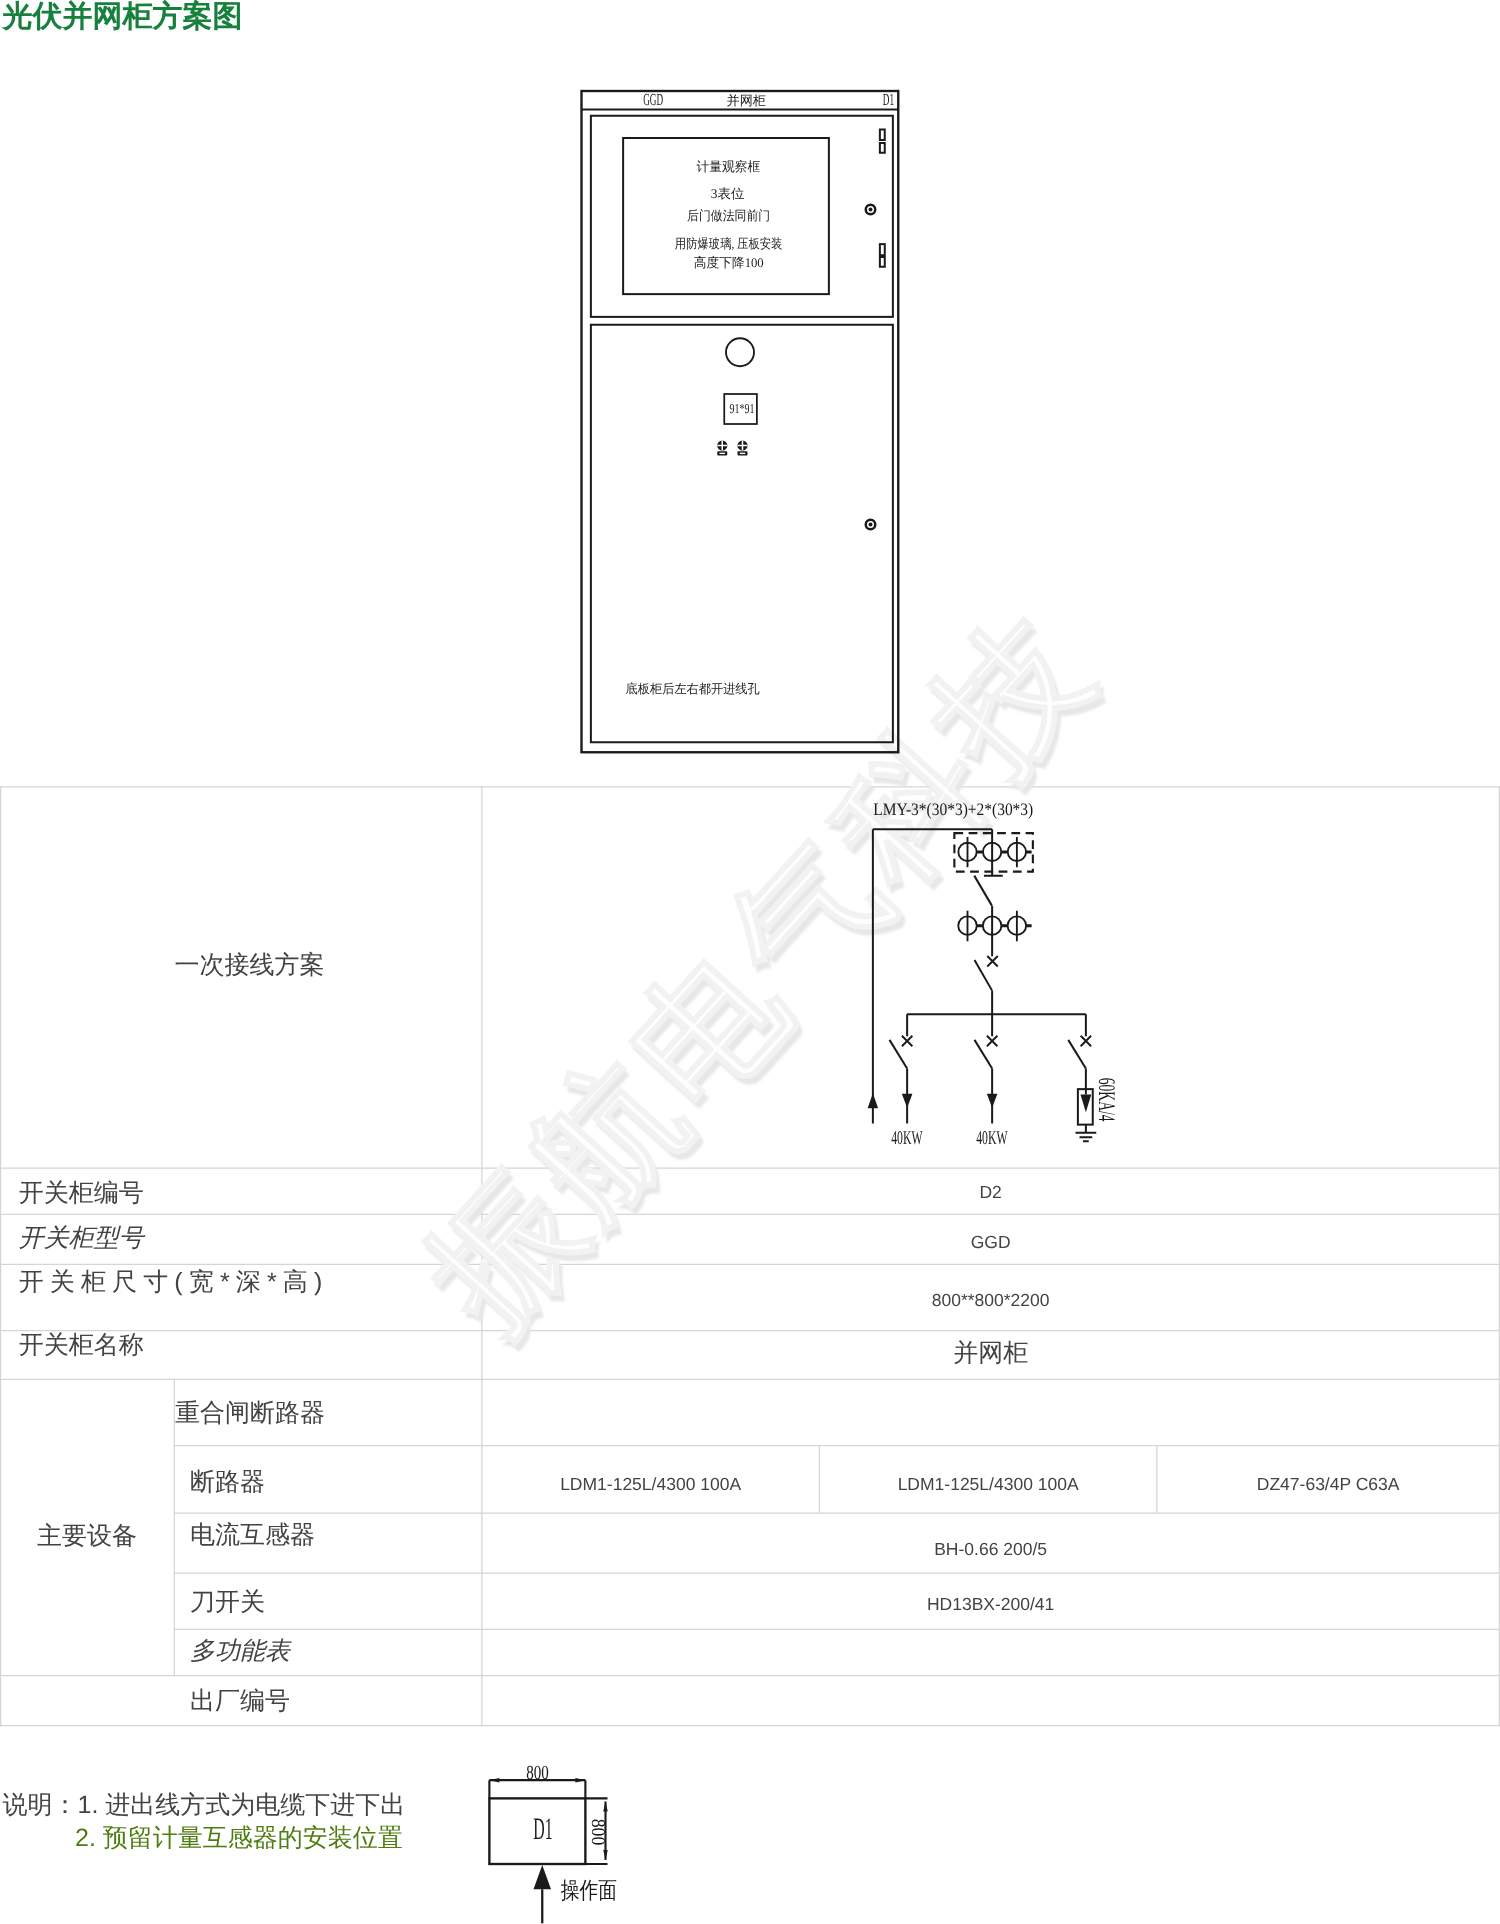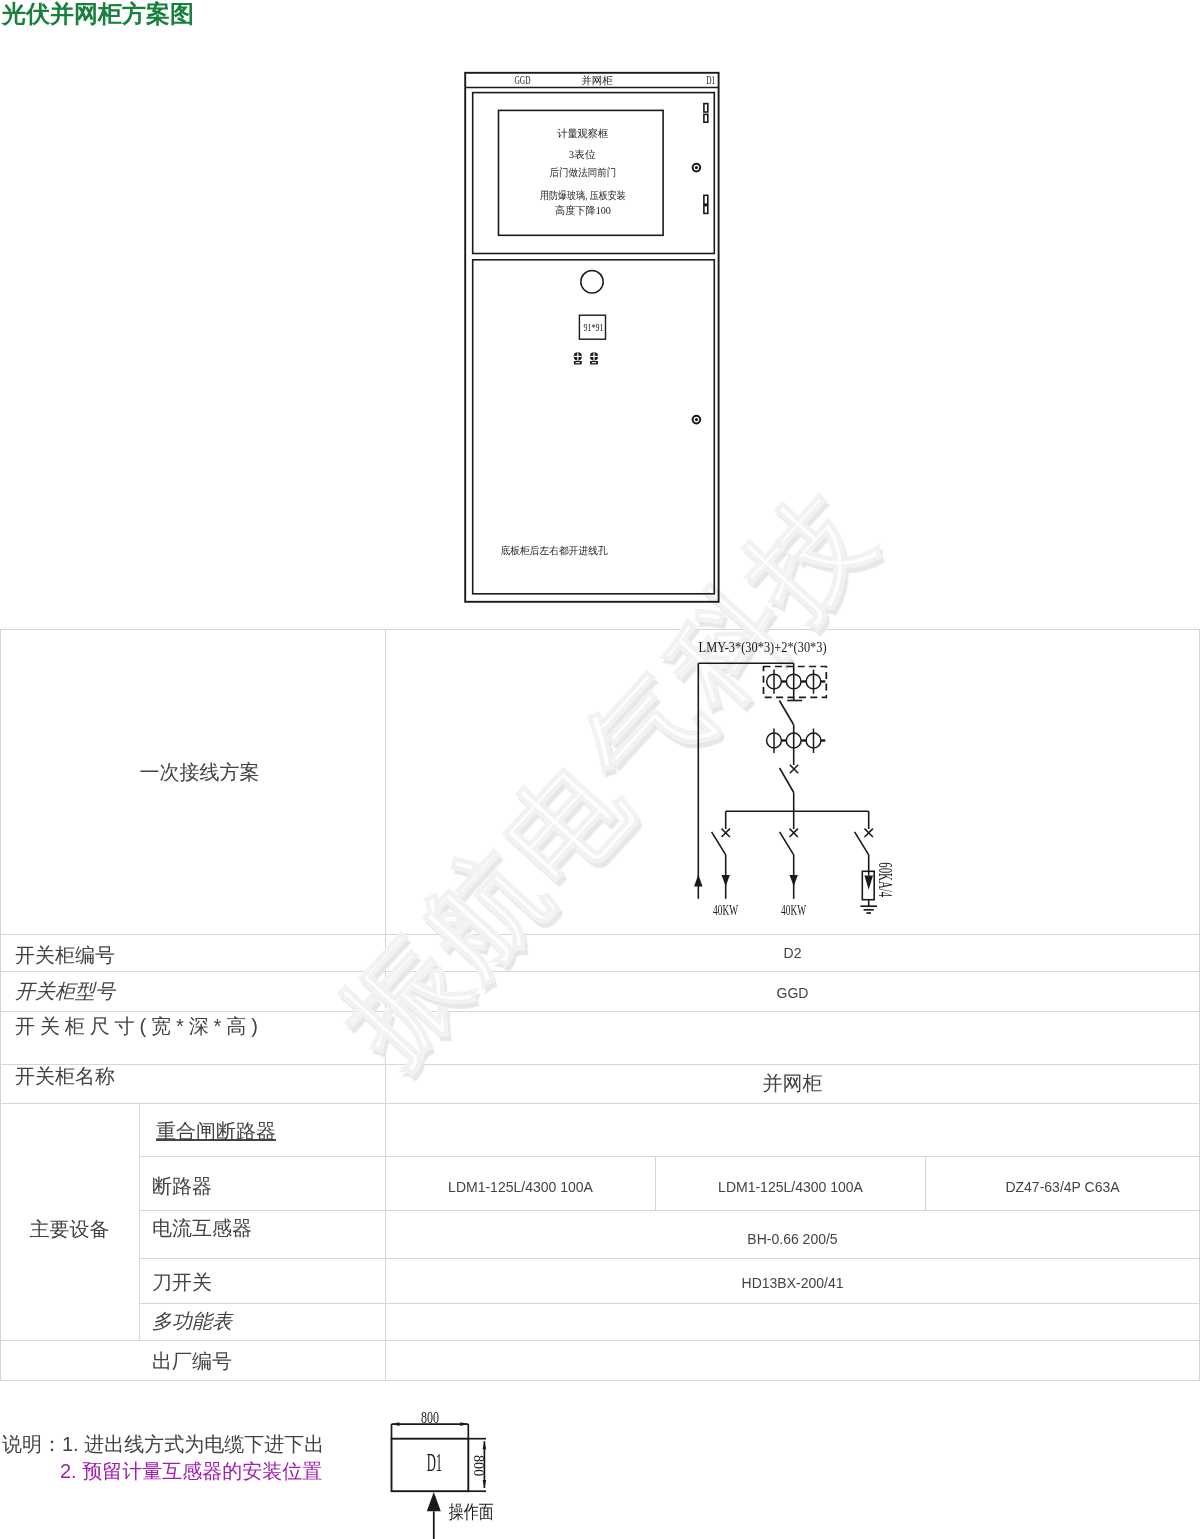--- a/index.html
+++ b/index.html
@@ -62,28 +62,29 @@
 <div class="lbl" style="left:15px;top:945px;">开关柜编号</div>
 
 <div class="val" style="left:386px;width:813px;top:944px;">D2</div>
 
 <div class="lbl" style="left:15px;top:981px;font-style:italic;">开关柜型号</div>
 
 <div class="val" style="left:386px;width:813px;top:984px;">GGD</div>
 
 <div class="lbl" style="left:15px;top:1016px;letter-spacing:4.9px;">开关柜尺寸(宽*深*高)</div>
 
+<div class="val" style="left:386px;width:813px;top:1031px;">800**800*2200</div>
 
 <div class="lbl" style="left:15px;top:1044px;margin-top:22px;">开关柜名称</div>
 
 <div class="val" style="left:386px;width:813px;top:1074px;font-size:20px;">并网柜</div>
 
 <div class="lbl" style="left:0;width:139px;top:1219px;text-align:center;">主要设备</div>
 
-<div class="lbl" style="left:156px;top:1121px;text-decoration:underline;">重合闸断路器</div>
+<div class="lbl" style="left:140px;top:1121px;">重合闸断路器</div>
 
 
 <div class="lbl" style="left:152px;top:1176px;">断路器</div>
 
 <div class="val" style="left:386px;width:269px;top:1178px;">LDM1-125L/4300 100A</div>
 
 <div class="val" style="left:656px;width:269px;top:1178px;">LDM1-125L/4300 100A</div>
 
 <div class="val" style="left:926px;width:273px;top:1178px;">DZ47-63/4P C63A</div>
 
@@ -271,21 +272,21 @@
 
   <text x="713" y="915.4" font-size="15.5" textLength="25" lengthAdjust="spacingAndGlyphs">40KW</text>
 
   <text x="781" y="915.4" font-size="15.5" textLength="25" lengthAdjust="spacingAndGlyphs">40KW</text>
 
   <text x="878.8" y="862.2" font-size="19" textLength="35" lengthAdjust="spacingAndGlyphs" transform="rotate(90 878.8 862.2)">60KA/4</text>
 </svg>
 
 <div class="abs" style="left:2px;top:1434px;font-size:20px;line-height:20px;color:#434343;">说明：1. 进出线方式为电缆下进下出</div>
 
-<div class="abs" style="left:60px;top:1461px;font-size:20px;line-height:20px;color:#a21caf;">2. 预留计量互感器的安装位置</div>
+<div class="abs" style="left:60px;top:1461px;font-size:20px;line-height:20px;color:#4d7c0f;">2. 预留计量互感器的安装位置</div>
 
 <svg class="abs" style="left:370px;top:1400px;" width="160" height="139" viewBox="370 1400 160 139">
   <g fill="none" stroke="#1a1a1a" stroke-width="1.7">
 
     <rect x="391.5" y="1438.7" width="76.8" height="52.5" stroke-width="1.9"></rect>
 
     <line x1="391.5" y1="1424.1" x2="468.3" y2="1424.1"></line>
 
     <line x1="391.5" y1="1424.1" x2="391.5" y2="1438.7"></line>
 

